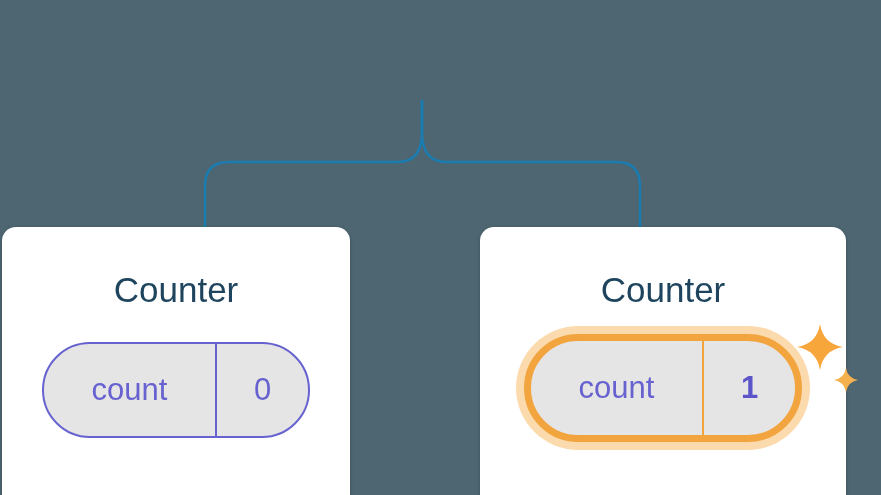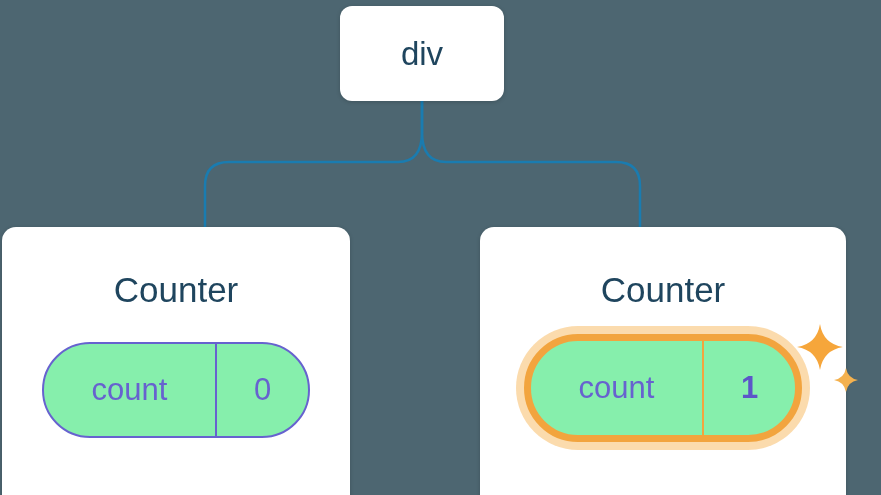--- a/index.html
+++ b/index.html
@@ -31,21 +31,21 @@
   .card.left  { left: 2px;   width: 348px; }
   .card.right { left: 480px; width: 366px; }
 
   .card-title {
     margin-top: 42px; font-size: 35px; font-weight: 400;
     color: var(--node-text, #1f455e); line-height: 41px;
   }
 
   .pill {
     display: flex; align-items: stretch;
-    background: #86efac; border-radius: 999px; overflow: hidden;
+    background: #e5e5e5; border-radius: 999px; overflow: hidden;
   }
   .pill.normal {
     margin-top: 32px; width: 268px; height: 96px;
     border: 2px solid var(--state-purple, #6762cf);
   }
   .pill.highlighted {
     margin-top: 24px; width: 278px; height: 108px;
     border: 7px solid var(--highlight-orange, #f2a43e);
     box-shadow: 0 0 0 8px rgba(247, 190, 105, 0.55);
   }
@@ -69,23 +69,20 @@
 </head>
 <body>
 
 <div class="stage">
 
   <svg class="connectors" width="881" height="495" viewBox="0 0 881 495">
     <path d="M 422 101 L 422 132 Q 422 162 398 162 L 229 162 Q 205 162 205 186 L 205 228" fill="none" stroke="#1a7cb0" stroke-width="2.5" stroke-linecap="round"></path>
     <path d="M 422 101 L 422 132 Q 422 162 446 162 L 616 162 Q 640 162 640 186 L 640 228" fill="none" stroke="#1a7cb0" stroke-width="2.5" stroke-linecap="round"></path>
   </svg>
 
-  <div class="node-root">
-    <span class="node-root-label">div</span>
-  </div>
 
   <div class="card left">
     <div class="card-title">Counter</div>
     <div class="pill normal">
       <span class="pill-key">count</span>
       <span class="pill-value">0</span>
     </div>
   </div>
 
   <div class="card right">

